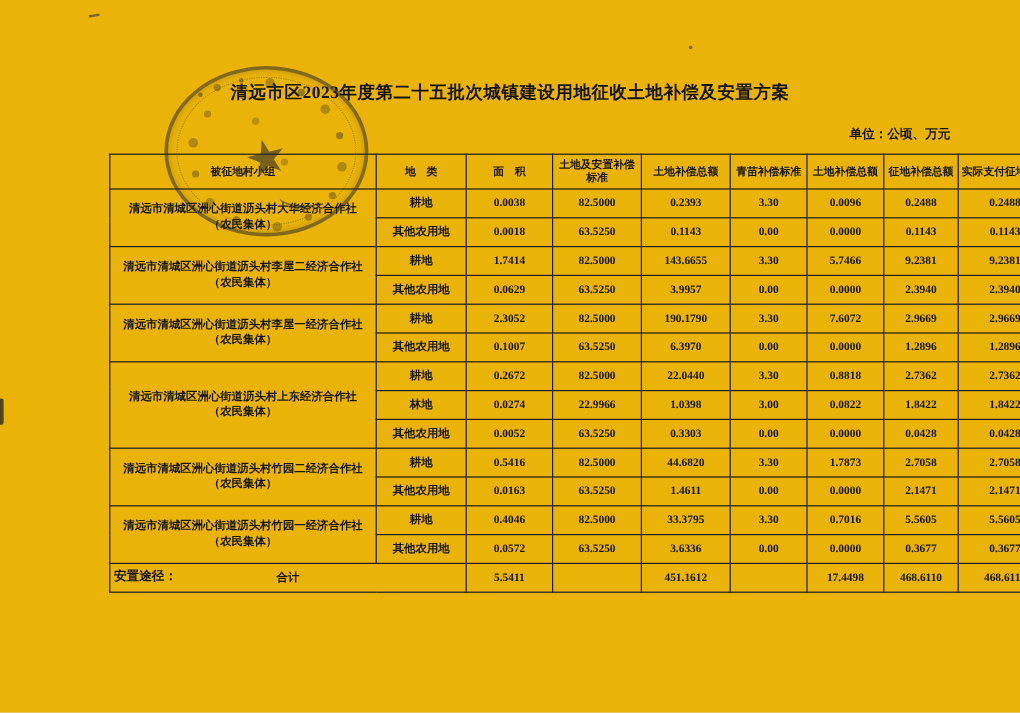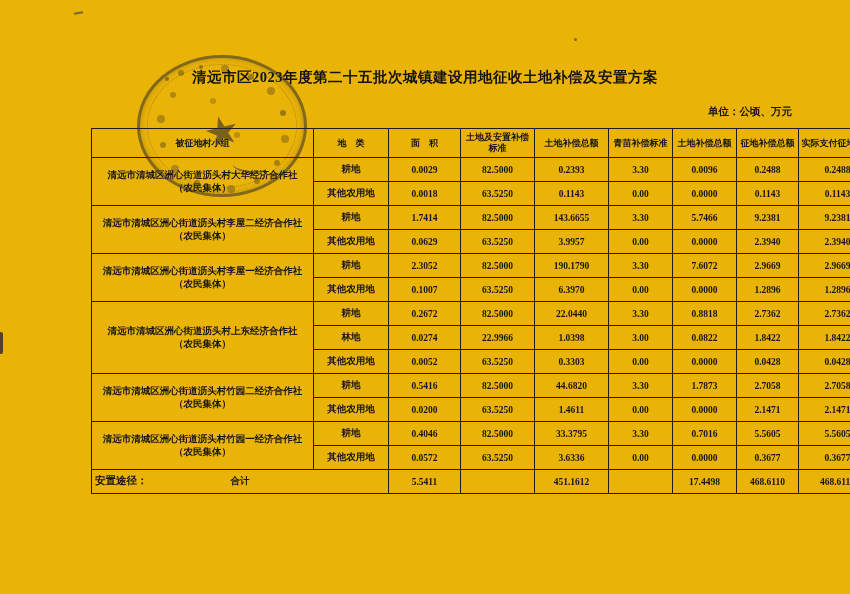--- a/index.html
+++ b/index.html
@@ -123,21 +123,21 @@
         <th>实际支付征地总额</th>
       </tr>
     </thead>
     <tbody>
         <tr>
           <td rowspan="2" class="name-cell">
             <div>清远市清城区洲心街道沥头村大华经济合作社</div>
             <div>（农民集体）</div>
           </td>
           <td>耕地</td>
-          <td>0.0029</td>
+          <td>0.0038</td>
           <td>82.5000</td>
           <td>0.2393</td>
           <td>3.30</td>
           <td>0.0096</td>
           <td>0.2488</td>
           <td>0.2488</td>
         </tr>
         <tr>
           <td>其他农用地</td>
           <td>0.0018</td>
@@ -239,21 +239,21 @@
           <td>0.5416</td>
           <td>82.5000</td>
           <td>44.6820</td>
           <td>3.30</td>
           <td>1.7873</td>
           <td>2.7058</td>
           <td>2.7058</td>
         </tr>
         <tr>
           <td>其他农用地</td>
-          <td>0.0200</td>
+          <td>0.0163</td>
           <td>63.5250</td>
           <td>1.4611</td>
           <td>0.00</td>
           <td>0.0000</td>
           <td>2.1471</td>
           <td>2.1471</td>
         </tr>
         <tr>
           <td rowspan="2" class="name-cell">
             <div>清远市清城区洲心街道沥头村竹园一经济合作社</div>

